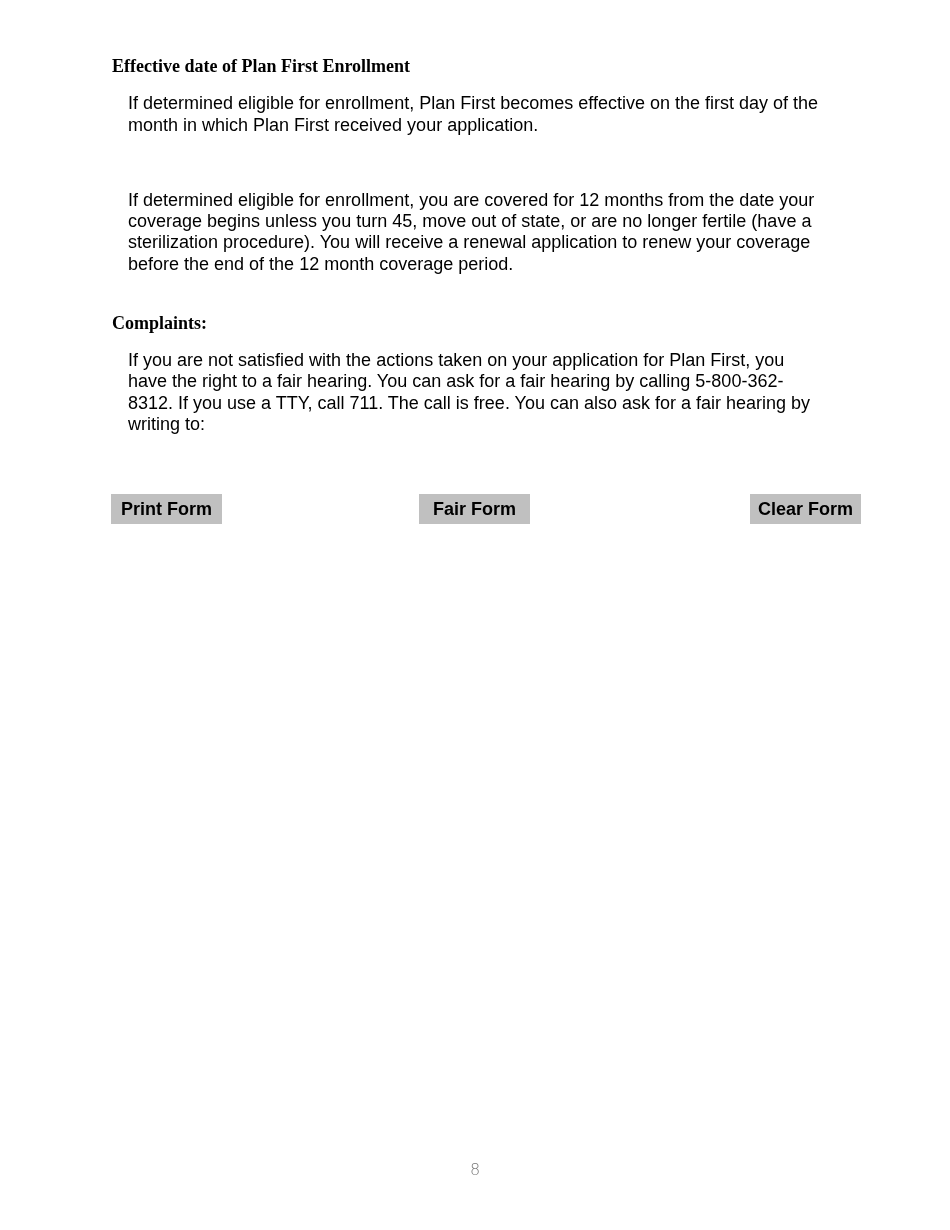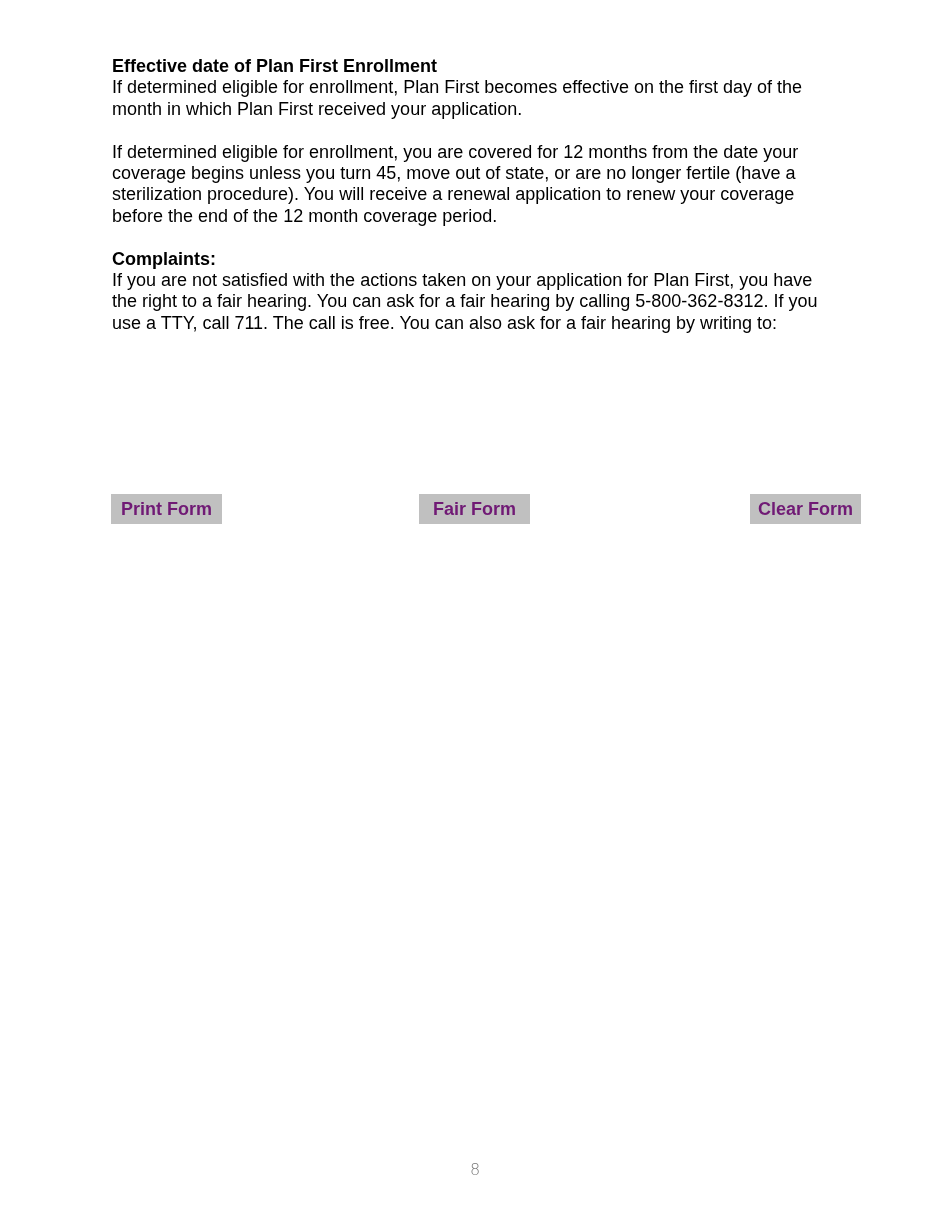--- a/index.html
+++ b/index.html
@@ -19,38 +19,39 @@
       position: absolute;
       left: 112px;
       top: 56px;
       width: 730px;
       font-size: 18px;
       line-height: 21.4px;
     }
     .heading {
       font-weight: bold;
       margin: 0;
+      font-family: Liberation Serif, serif;
     }
     .para {
-      margin: 0;
+      margin: 16px;
     }
     .gap {
       height: 21.4px;
     }
     .btn {
       position: absolute;
       top: 494px;
       height: 30px;
       width: 111px;
       background: #c0c0c0;
       border: none;
       font-family: "Liberation Sans", sans-serif;
       font-weight: bold;
       font-size: 18px;
-      color: #701a75;
+      color: #000000;
       display: flex;
       align-items: center;
       justify-content: center;
       padding: 0;
       cursor: pointer;
     }
     .btn-print { left: 111px; }
     .btn-save { left: 419px; }
     .btn-clear { left: 750px; }
     .page-number {

